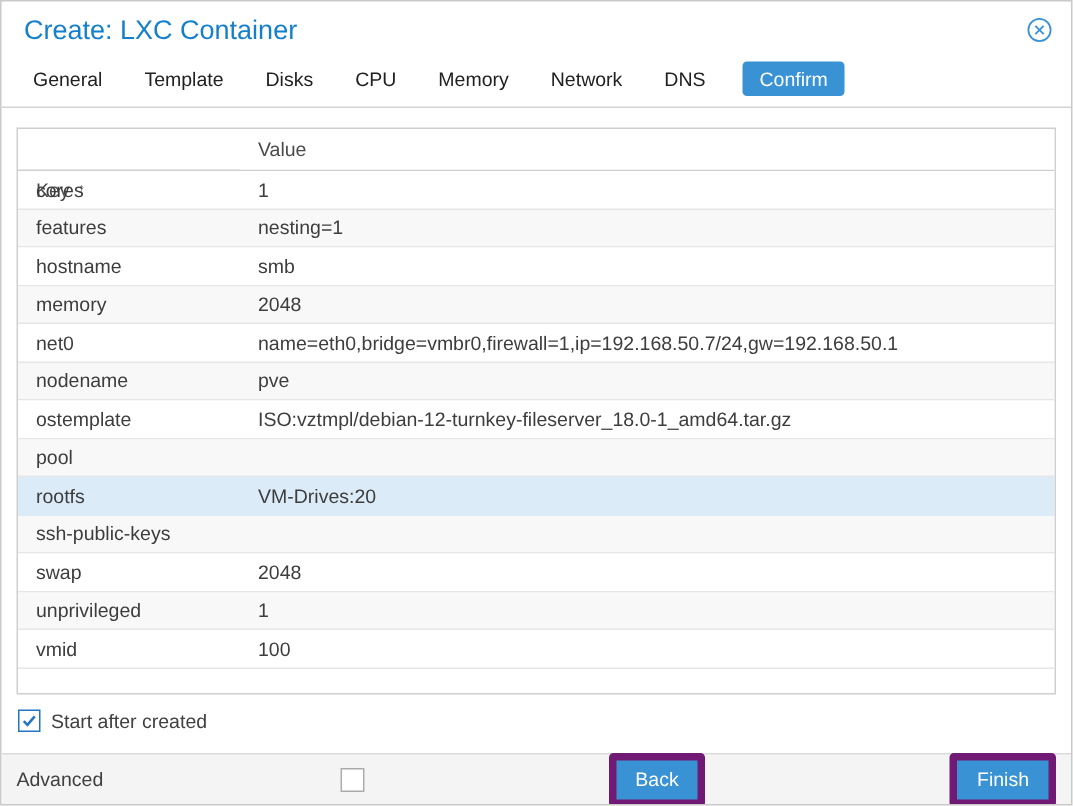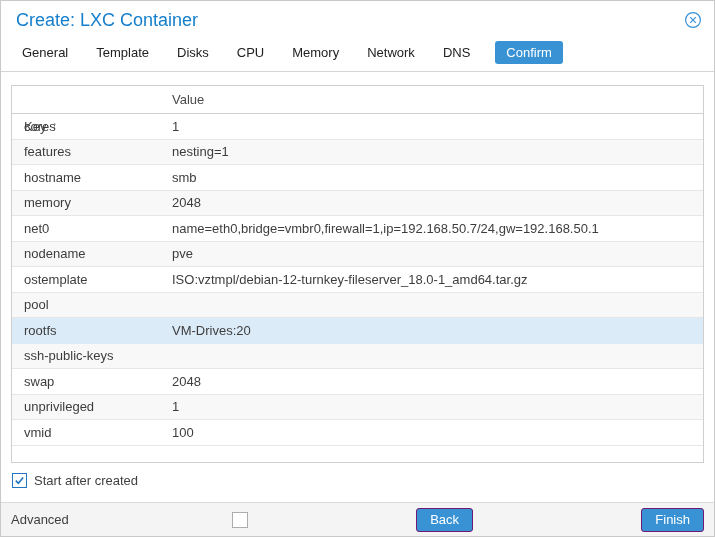--- a/index.html
+++ b/index.html
@@ -37,21 +37,21 @@
   
   .startopt { display:flex; align-items:center; gap:7px; margin:10px 0 0 1px; color:#404040; cursor:pointer; width:max-content; }
   .cb { display:inline-flex; align-items:center; justify-content:center; width:15px; height:15px; background:#fff; border:1px solid #2275c2; }
   .cb svg { display:block; }
   .cb-empty { display:inline-block; width:16px; height:16px; background:#fff; border:1px solid #ababab; }
 
   
   .footer { position:absolute; left:0; right:0; bottom:0; height:34px; background:#f4f4f4; border-top:1px solid #dadada;
             display:flex; align-items:center; justify-content:space-between; gap:12px; padding:0 10px; }
   .adv-label { color:#404040; margin-right:-5px; }
-  .btn { background:#3892d4; color:#fff; border:1px solid #701a75; border-radius:3px; height:24px; padding:0 13px;
+  .btn { background:#3892d4; color:#fff; border:5px solid #701a75; border-radius:3px; height:36px; padding:0 13px;
          font-family:"Liberation Sans", sans-serif; font-size:13px; cursor:pointer; }
 </style>
 </head>
 <body>
 
 <div class="window">
 
   <div class="titlebar">
     <span class="title">Create: LXC Container</span>
     <span class="close">

